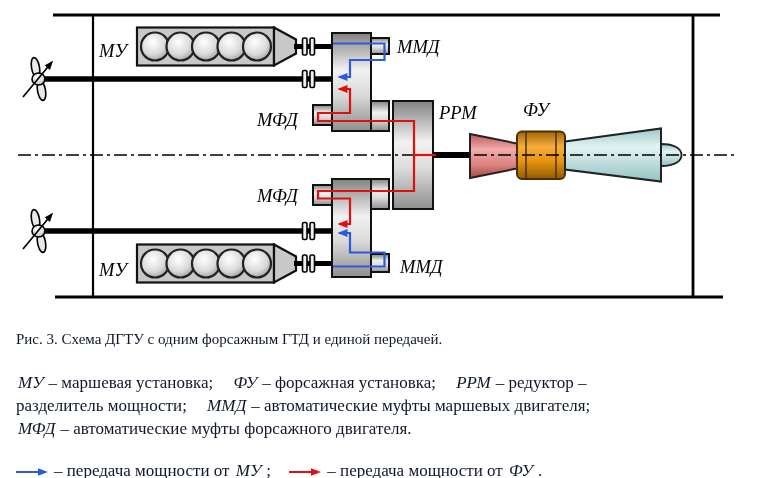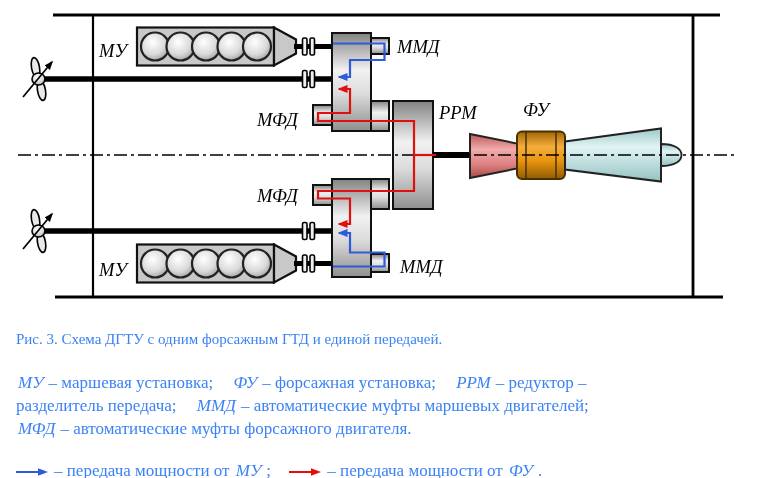--- a/index.html
+++ b/index.html
@@ -1,17 +1,17 @@
 <!DOCTYPE html>
 <html><head>
 <meta charset="utf-8">
 <style>
   html,body{margin:0;padding:0;background:#fff;}
   .stage{position:relative;width:734px;height:478px;background:#ffffff;overflow:hidden;
-         font-family:"Liberation Serif", serif;color:#3b82f6;}
+         font-family:"Liberation Serif", serif;color:#0f172a;}
   .diagram-svg{position:absolute;left:0;top:0;}
   .caption{position:absolute;left:16px;top:331px;font-size:15px;white-space:nowrap;}
   .legend{position:absolute;left:16px;top:371px;font-size:17px;line-height:23px;width:730px;}
   .legend .row{white-space:nowrap;}
   .t{font-style:italic;margin-right:5px;}
   .t.lead{margin-left:2px;}
   .gap{display:inline-block;width:14px;}
   .desc{margin-right:2px;}
   .arrow-svg{vertical-align:-1px;margin-right:6px;}
   .arrow-svg.red{margin-left:14px;}
@@ -173,22 +173,22 @@
 
   <div class="caption">Рис. 3. Схема ДГТУ с одним форсажным ГТД и единой передачей.</div>
 
   <div class="legend">
     <div class="row">
       <span class="t lead">МУ</span><span class="desc">– маршевая установка;</span><span class="gap"></span>
       <span class="t">ФУ</span><span class="desc">– форсажная установка;</span><span class="gap"></span>
       <span class="t">РРМ</span><span class="desc">– редуктор –</span>
     </div>
     <div class="row">
-      <span class="desc">разделитель передача;</span><span class="gap"></span>
-      <span class="t">ММД</span><span class="desc">– автоматические муфты маршевых двигателей;</span>
+      <span class="desc">разделитель мощности;</span><span class="gap"></span>
+      <span class="t">ММД</span><span class="desc">– автоматические муфты маршевых двигателя;</span>
     </div>
     <div class="row">
       <span class="t lead">МФД</span><span class="desc">– автоматические муфты форсажного двигателя.</span>
     </div>
     <div class="row last">
       <svg class="arrow-svg" width="32" height="10" viewBox="0 0 32 10">
         <line x1="0" y1="5" x2="23" y2="5" stroke="#2f5ada" stroke-width="2"></line>
         <polygon points="32,5 22,1.2 22,8.8" fill="#2f5ada"></polygon>
       </svg><span class="desc">– передача мощности от</span>
       <span class="t">МУ</span><span>;</span>

